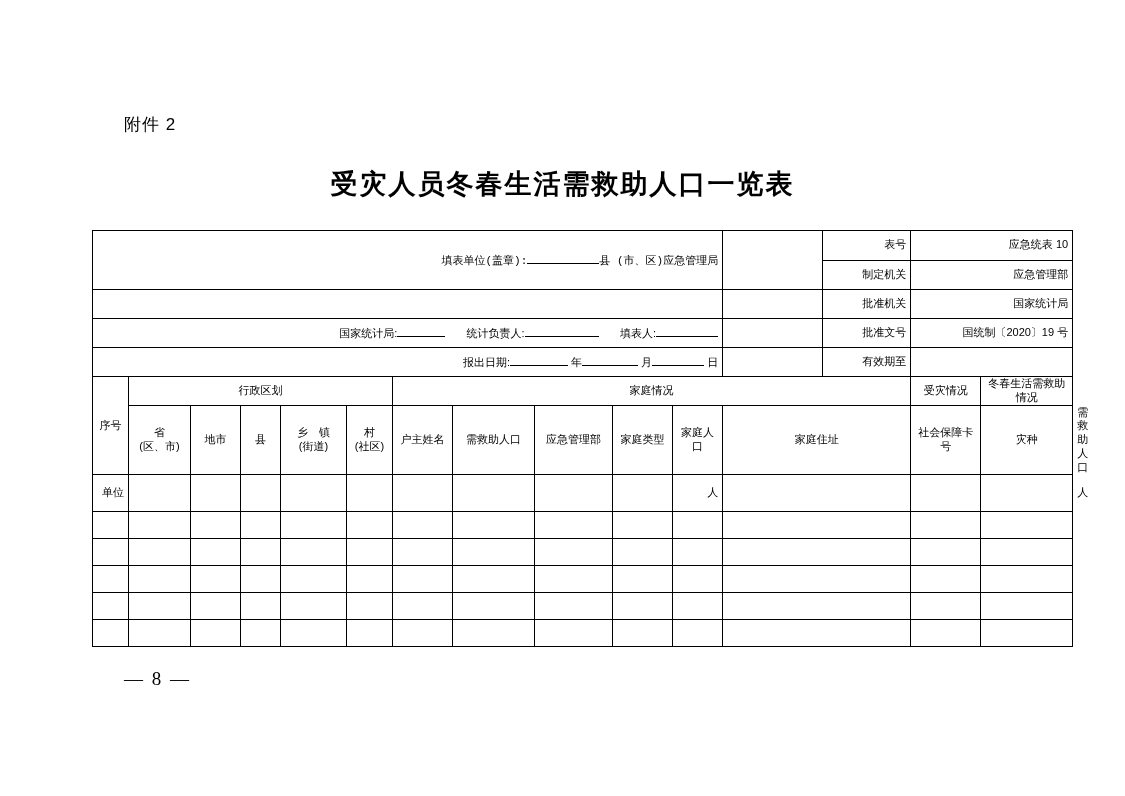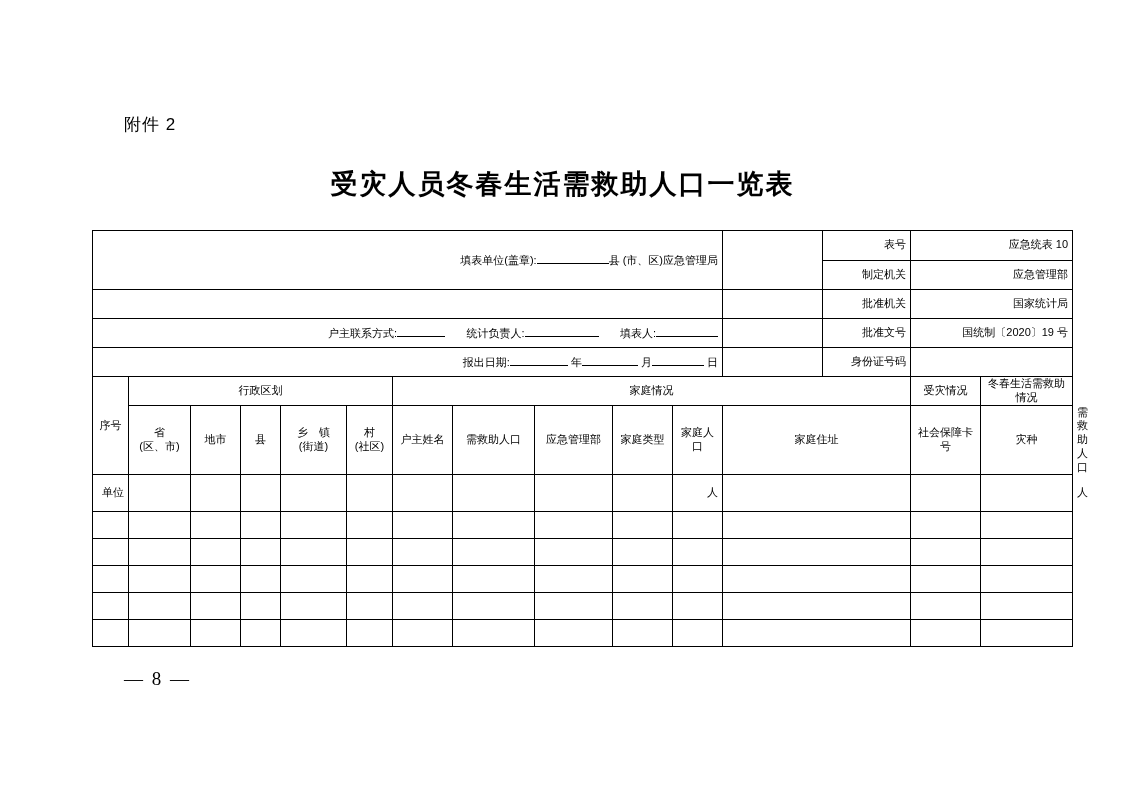--- a/index.html
+++ b/index.html
@@ -107,21 +107,21 @@
         <col style="width:60px">
         <col style="width:50px">
         <col style="width:100px">
         <col style="width:88px">
         <col style="width:70px">
         <col style="width:92px">
       </colgroup>
 
       <tbody>
           <tr class="hdr-row">
-        <td colspan="11" rowspan="2" class="left" style="height:58px;">
+        <td colspan="11" rowspan="2" class="left" style="height:58px;font-family:Liberation Mono, monospace;">
           <span class="nowrap">
             <span>填表单位(盖章):</span><span class="fill-line" style="width:72px;"></span><span>县 (市、区)应急管理局</span>
           </span>
         </td>
         <td rowspan="2"></td>
         <td class="left">表号</td>
         <td colspan="2" class="left">应急统表 10</td>
       </tr>
       <tr class="hdr-row">
         <td class="left">制定机关</td>
@@ -131,21 +131,21 @@
       <tr class="hdr-row">
         <td colspan="11">&nbsp;</td>
         <td></td>
         <td class="left">批准机关</td>
         <td colspan="2" class="left">国家统计局</td>
       </tr>
 
       <tr class="hdr-row">
         <td colspan="11" class="left">
           <span class="nowrap">
-            <span>户主联系方式:</span><span class="fill-line" style="width:48px;"></span>
+            <span>国家统计局:</span><span class="fill-line" style="width:48px;"></span>
             &nbsp;&nbsp;&nbsp;&nbsp;&nbsp;
             <span>统计负责人:</span><span class="fill-line" style="width:74px;"></span>
             &nbsp;&nbsp;&nbsp;&nbsp;&nbsp;
             <span>填表人:</span><span class="fill-line" style="width:62px;"></span>
           </span>
         </td>
         <td></td>
         <td class="left">批准文号</td>
         <td colspan="2" class="left">国统制〔2020〕19 号</td>
       </tr>
@@ -153,21 +153,21 @@
       <tr class="hdr-row">
         <td colspan="11" class="left">
           <span class="nowrap">
             <span>报出日期:</span><span class="fill-line" style="width:58px;"></span>
             <span>年</span><span class="fill-line" style="width:56px;"></span>
             <span>月</span><span class="fill-line" style="width:52px;"></span>
             <span>日</span>
           </span>
         </td>
         <td></td>
-        <td class="left">身份证号码</td>
+        <td class="left">有效期至</td>
         <td colspan="2" class="left"></td>
       </tr>
 
       <tr class="colgroup-row">
         <td rowspan="2" class="center">序号</td>
         <td colspan="5" class="center">行政区划</td>
         <td colspan="7" class="center">家庭情况</td>
         <td class="center">受灾情况</td>
         <td class="center">冬春生活需救助情况</td>
       </tr>

